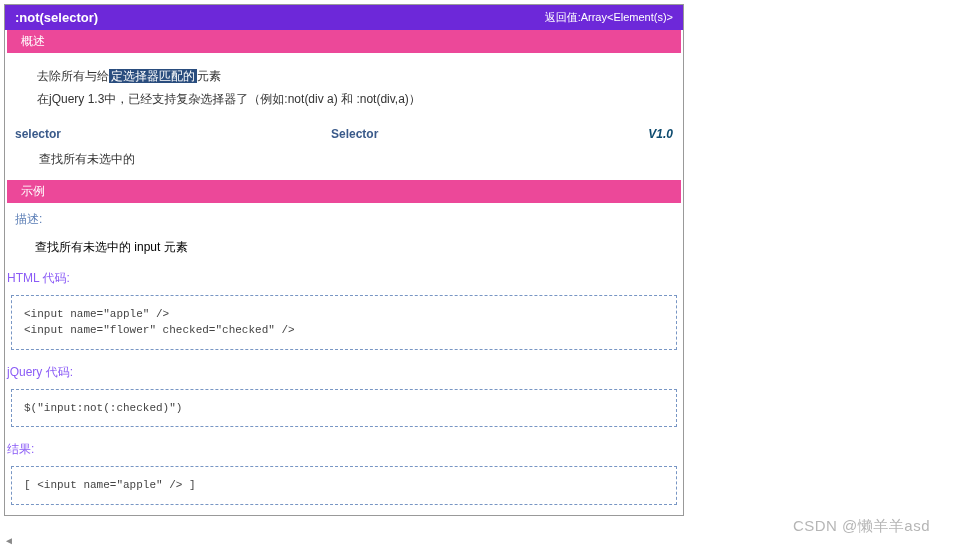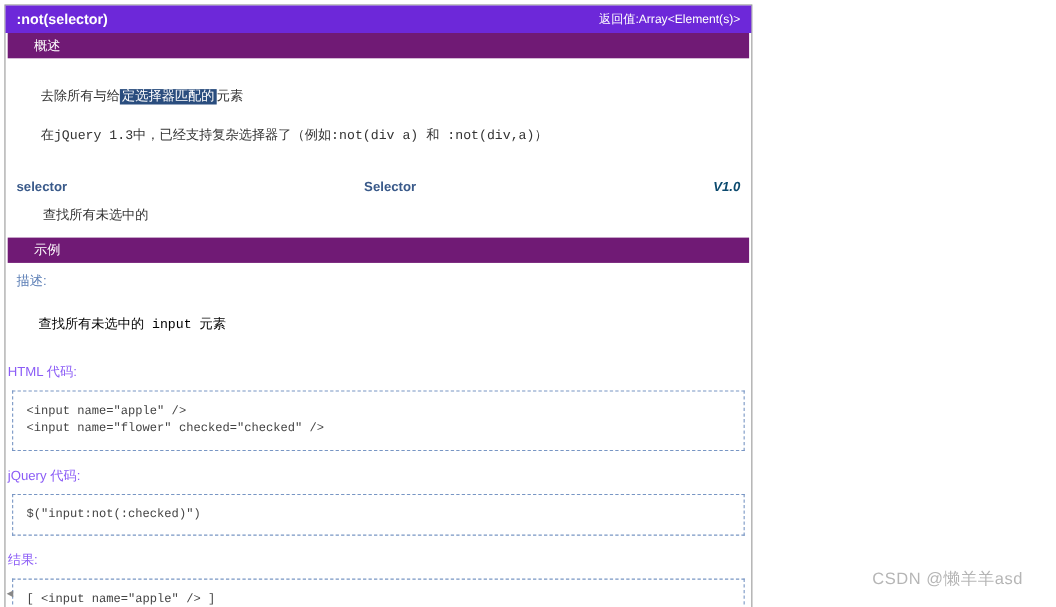--- a/index.html
+++ b/index.html
@@ -26,36 +26,35 @@
       display: flex;
       justify-content: space-between;
       align-items: center;
       font-size: 13px;
     }
     .header-bar .return-value {
       font-weight: normal;
       font-size: 11px;
     }
     .section-header {
-      background: #701a75;
+      background: #ec4899;
       color: #fff;
-      padding: 3px 24px;
+      padding: 3px 14px;
       font-size: 12px;
       margin: 0 2px;
     }
     .section-body {
       padding: 8px 6px;
       color: #333;
       margin: 2px;
     }
     .indent-text {
       text-indent: 2em;
-      margin: 16px 0;
+      margin: 4px 0;
       line-height: 1.6;
-      font-family: Liberation Mono, monospace;
     }
     .highlight-link {
       background: #2a4d7e;
       color: #fff;
       padding: 0 2px;
     }
     .param-table {
       display: flex;
       justify-content: space-between;
       padding: 4px 8px;

